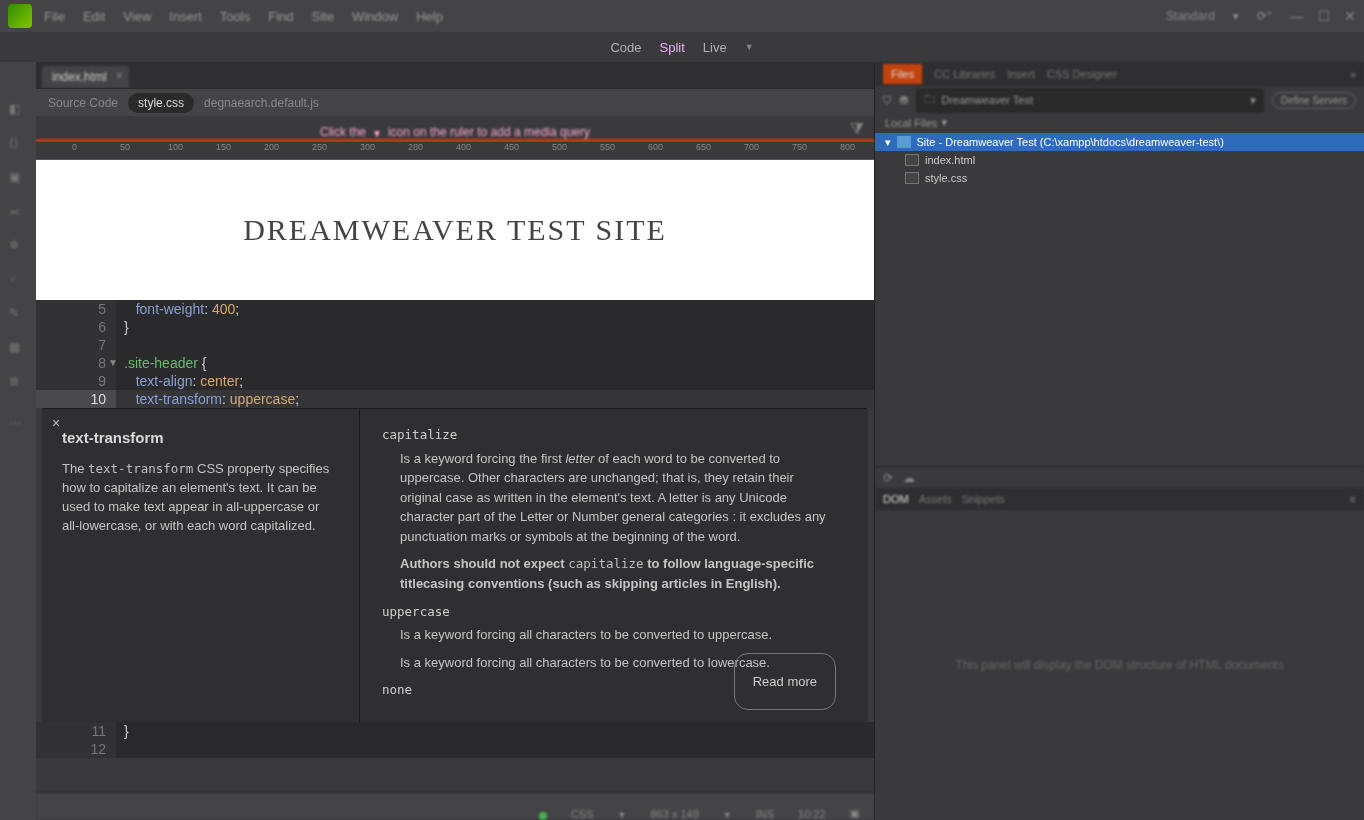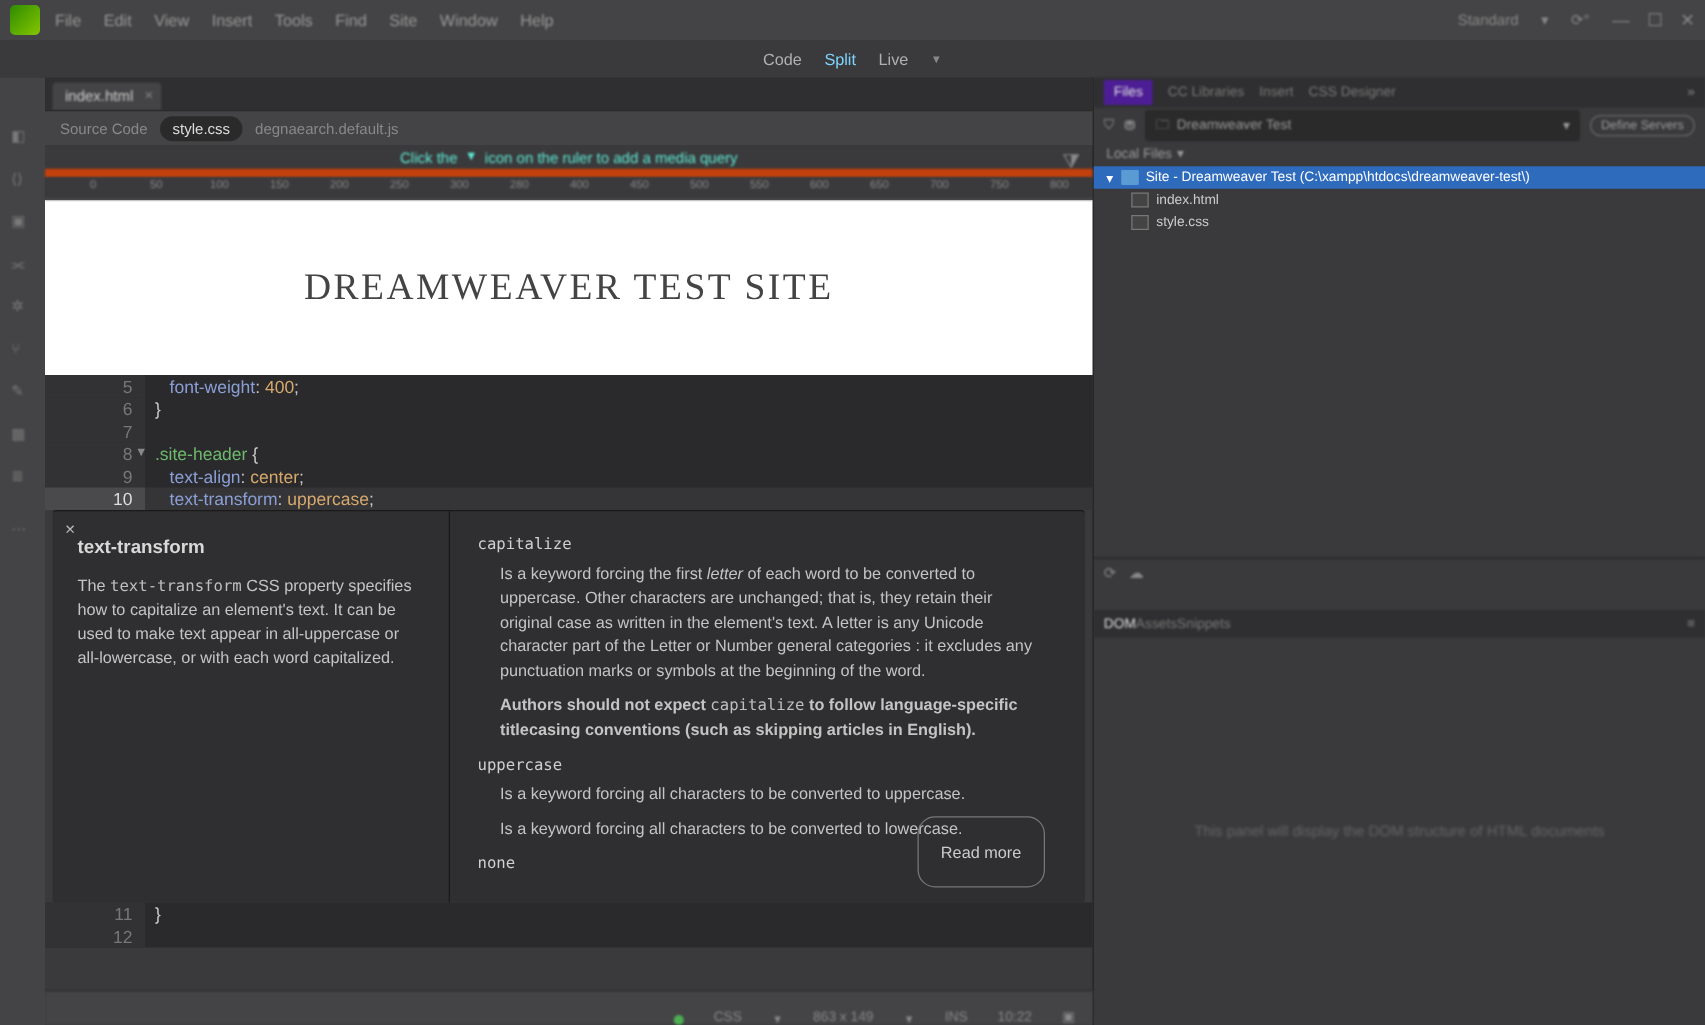--- a/index.html
+++ b/index.html
@@ -6,36 +6,36 @@
 body { background: #3a3a3c; color: #b0b0b0; width: 1364px; height: 820px; overflow: hidden; font-size: 12px; }
 
 .titlebar { height: 32px; background: #444446; display: flex; align-items: center; padding: 0 8px; }
 .logo { width: 24px; height: 24px; background: linear-gradient(135deg,#2e8b00,#85c700); border-radius: 4px; margin-right: 12px; }
 .menu { display: flex; gap: 18px; color: #999; filter: blur(1px); }
 .menu span { font-size: 13px; }
 .titlebar-right { margin-left: auto; display: flex; align-items: center; gap: 18px; color: #888; filter: blur(1px); }
 .window-controls { display: flex; gap: 14px; font-size: 14px; color: #888; }
 
 .viewbar { height: 30px; background: #3a3a3c; display: flex; justify-content: center; align-items: center; gap: 18px; font-size: 13px; filter: blur(0.6px); }
-.viewbar .active { color: #7dd3fc; }
+.viewbar .active { color: #f0abfc; }
 .viewbar .chev { font-size: 9px; color: #888; }
 
 .workspace { display: flex; height: calc(100% - 62px); }
 .left-rail { width: 36px; background: #444446; display: flex; flex-direction: column; align-items: center; padding-top: 40px; gap: 16px; }
 .left-rail .ico { width: 18px; height: 18px; color: #7a7a7a; filter: blur(1px); }
 
 .center { flex: 1; display: flex; flex-direction: column; min-width: 0; position: relative; }
 .doc-tabs { height: 26px; background: #2f2f31; display: flex; align-items: flex-end; padding-left: 6px; }
 .doc-tab { background: #444446; padding: 4px 22px 4px 10px; font-size: 12px; color: #ccc; border-radius: 3px 3px 0 0; filter: blur(0.8px); position: relative; }
 .doc-tab::after { content: '×'; position: absolute; right: 6px; top: 3px; color: #888; }
 
 .source-bar { height: 28px; background: #444446; display: flex; align-items: center; gap: 10px; padding: 0 12px; font-size: 12px; color: #888; filter: blur(0.6px); border-top: 1px solid #2a2a2a; }
 .source-bar .pill { background: #2a2a2a; padding: 3px 10px; border-radius: 10px; color: #ddd; }
 
-.hint-bar { height: 26px; display: flex; align-items: center; justify-content: center; gap: 6px; color: #5eead4; font-size: 12px; filter: blur(0.8px); border-bottom: 7px solid #c2410c; }
+.hint-bar { height: 26px; display: flex; align-items: flex-end; justify-content: center; gap: 6px; color: #f9a8d4; font-size: 12px; filter: blur(0.8px); border-bottom: 3px solid #c2410c; }
 .hint-bar .tri { font-size: 10px; }
 .funnel-icon { position: absolute; right: 10px; top: 58px; color: #888; filter: blur(1px); font-size: 16px; }
 
 .ruler { height: 18px; background: #3a3a3c; display: flex; color: #888; font-size: 9px; position: relative; overflow: hidden; border-bottom:1px solid #555; filter: blur(0.7px); }
 .ruler span { position: absolute; }
 
 .live-preview { height: 140px; background: #fff; display: flex; align-items: center; justify-content: center; }
 .live-preview h1 { font-family: Georgia, serif; font-size: 30px; letter-spacing: 2px; color: #444; text-transform: uppercase; font-weight: 400; }
 
 .code-area { background: #2a2a2c; font-family: "Consolas","Monaco",monospace; font-size: 14px; color: #ccc; position: relative; }
@@ -61,37 +61,37 @@
 .help-right dd { margin: 4px 14px 8px 18px; }
 .help-right em { font-style: italic; }
 .read-more { position: absolute; bottom: 12px; right: 32px; border: 1px solid #777; border-radius: 14px; padding: 20px 18px; color: #ccc; font-size: 13px; background: transparent; cursor: pointer; text-align: center; }
 
 .status-bar { height: 28px; background: #444446; display: flex; align-items: flex-end; justify-content: flex-end; gap: 24px; padding: 0 14px; color: #888; font-size: 11px; filter: blur(0.8px); border-top: 1px solid #2a2a2a; margin-top: auto; }
 .status-bar .dot { width: 8px; height: 8px; background: #4caf50; border-radius: 50%; }
 .status-bar .chev { font-size: 9px; }
 
 .right-panel { width: 490px; background: #3a3a3c; border-left: 1px solid #222; display: flex; flex-direction: column; }
 .panel-tabs { height: 24px; background: #2f2f31; display: flex; align-items: center; gap: 12px; padding: 0 8px; font-size: 11px; color: #777; filter: blur(0.8px); }
-.panel-tabs .act { color: #ddd; background: #4c1d95; padding: 4px 8px; }
+.panel-tabs .act { color: #ddd; background: #c2410c; padding: 4px 8px; }
 .panel-toolbar { height: 28px; display: flex; align-items: center; gap: 8px; padding: 0 8px; font-size: 11px; color: #999; filter: blur(0.8px); }
 .panel-toolbar .dd { flex: 1; background: #2a2a2a; border-radius: 3px; padding: 3px 8px; display: flex; align-items: center; gap: 6px; }
 .define-btn { border: 1px solid #666; border-radius: 10px; padding: 2px 8px; font-size: 10px; }
 .local-files { padding: 2px 10px; font-size: 11px; color: #999; filter: blur(0.8px); display: flex; align-items: center; gap: 4px; }
 
 .file-tree { font-size: 11px; color: #ccc; padding: 2px 0; }
 .tree-row { display: flex; align-items: center; height: 18px; padding-left: 10px; gap: 6px; filter: blur(0.6px); }
 .tree-row.sel-row { background: #2e6bbd; color: #fff; }
 .tree-row .indent1 { width: 14px; }
 .folder-ico, .file-ico { width: 14px; height: 12px; }
 .folder-ico { background: #5a9bd4; border-radius: 1px; }
 .file-ico { border: 1px solid #777; background: #444; }
 
 .dom-panel { margin-top: auto; }
 .dom-toolbar { height: 22px; border-top: 1px solid #222; display: flex; align-items: center; gap: 10px; padding: 0 8px; filter: blur(0.8px); color: #888; }
-.dom-tabs { height: 22px; background: #2f2f31; display: flex; align-items: center; gap: 0; padding: 0 8px; font-size: 11px; color: #777; filter: blur(0.8px); margin-top: 20px; }
+.dom-tabs { height: 22px; background: #2f2f31; display: flex; align-items: center; gap: 10px; padding: 0 8px; font-size: 11px; color: #777; filter: blur(0.8px); }
 .dom-tabs .act { color: #ddd; }
 .dom-body { height: 310px; display: flex; align-items: center; justify-content: center; color: #666; font-size: 12px; filter: blur(1.2px); }
 .collapse-caret { margin-left: auto; color: #888; }
 </style>
 </head>
 <body>
 
 <div class="titlebar">
   <div class="logo"></div>
   <div class="menu">

